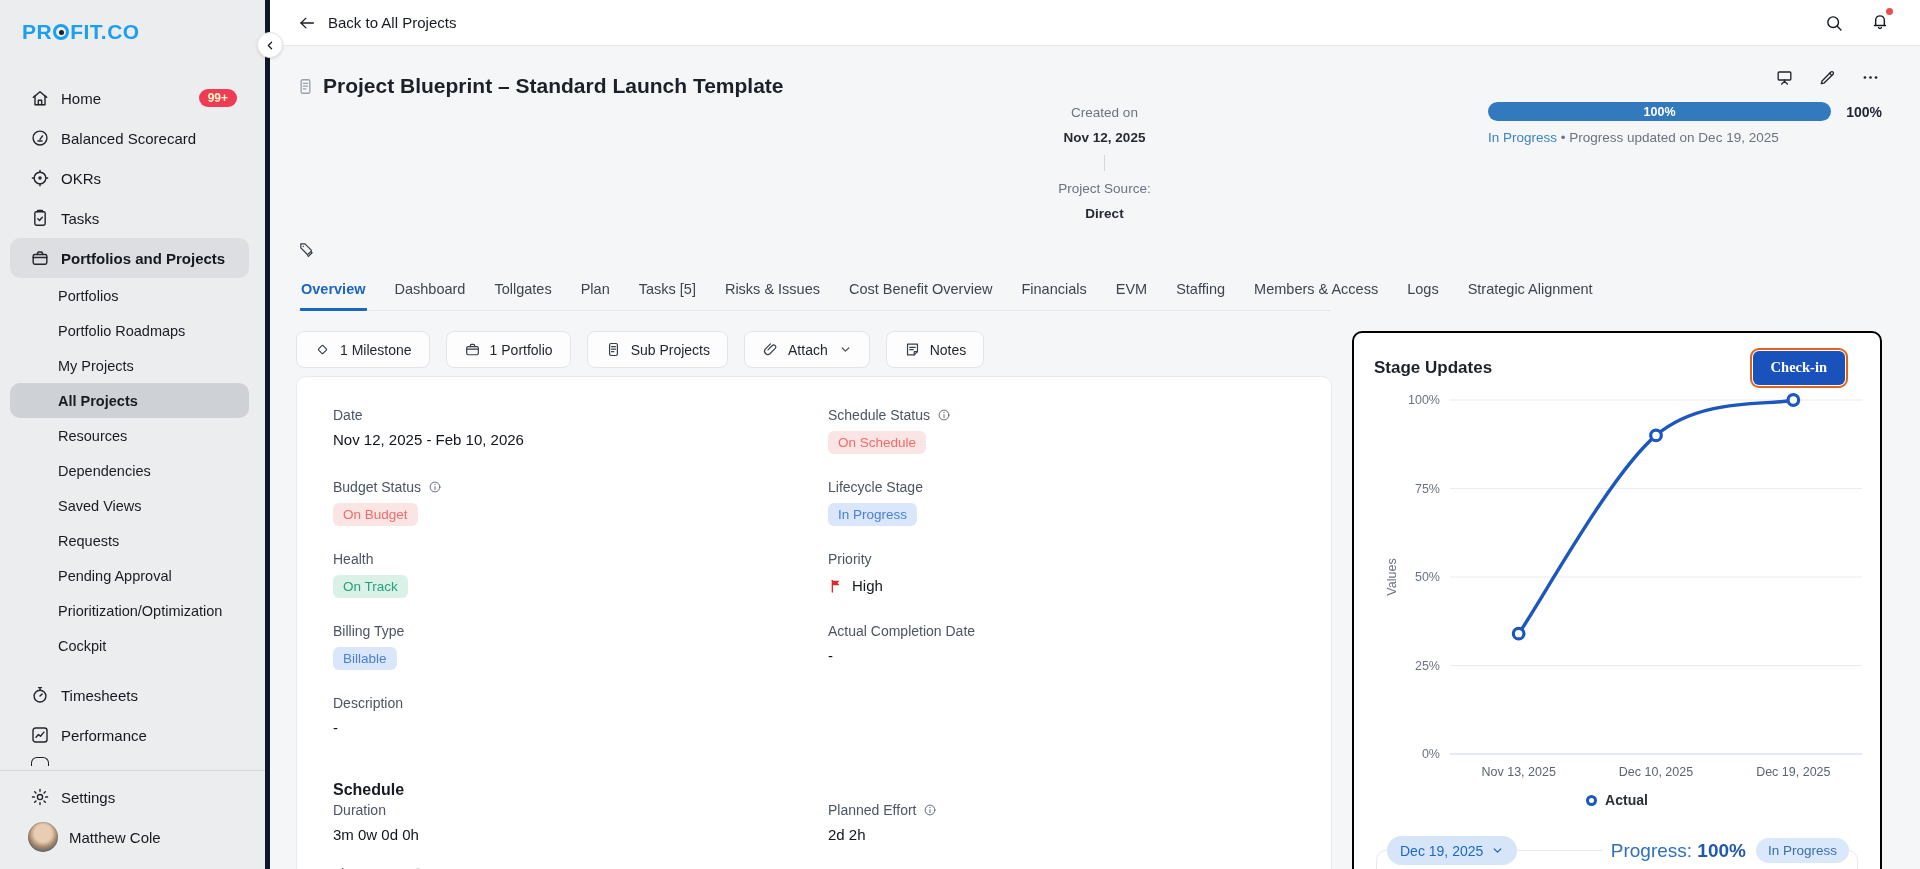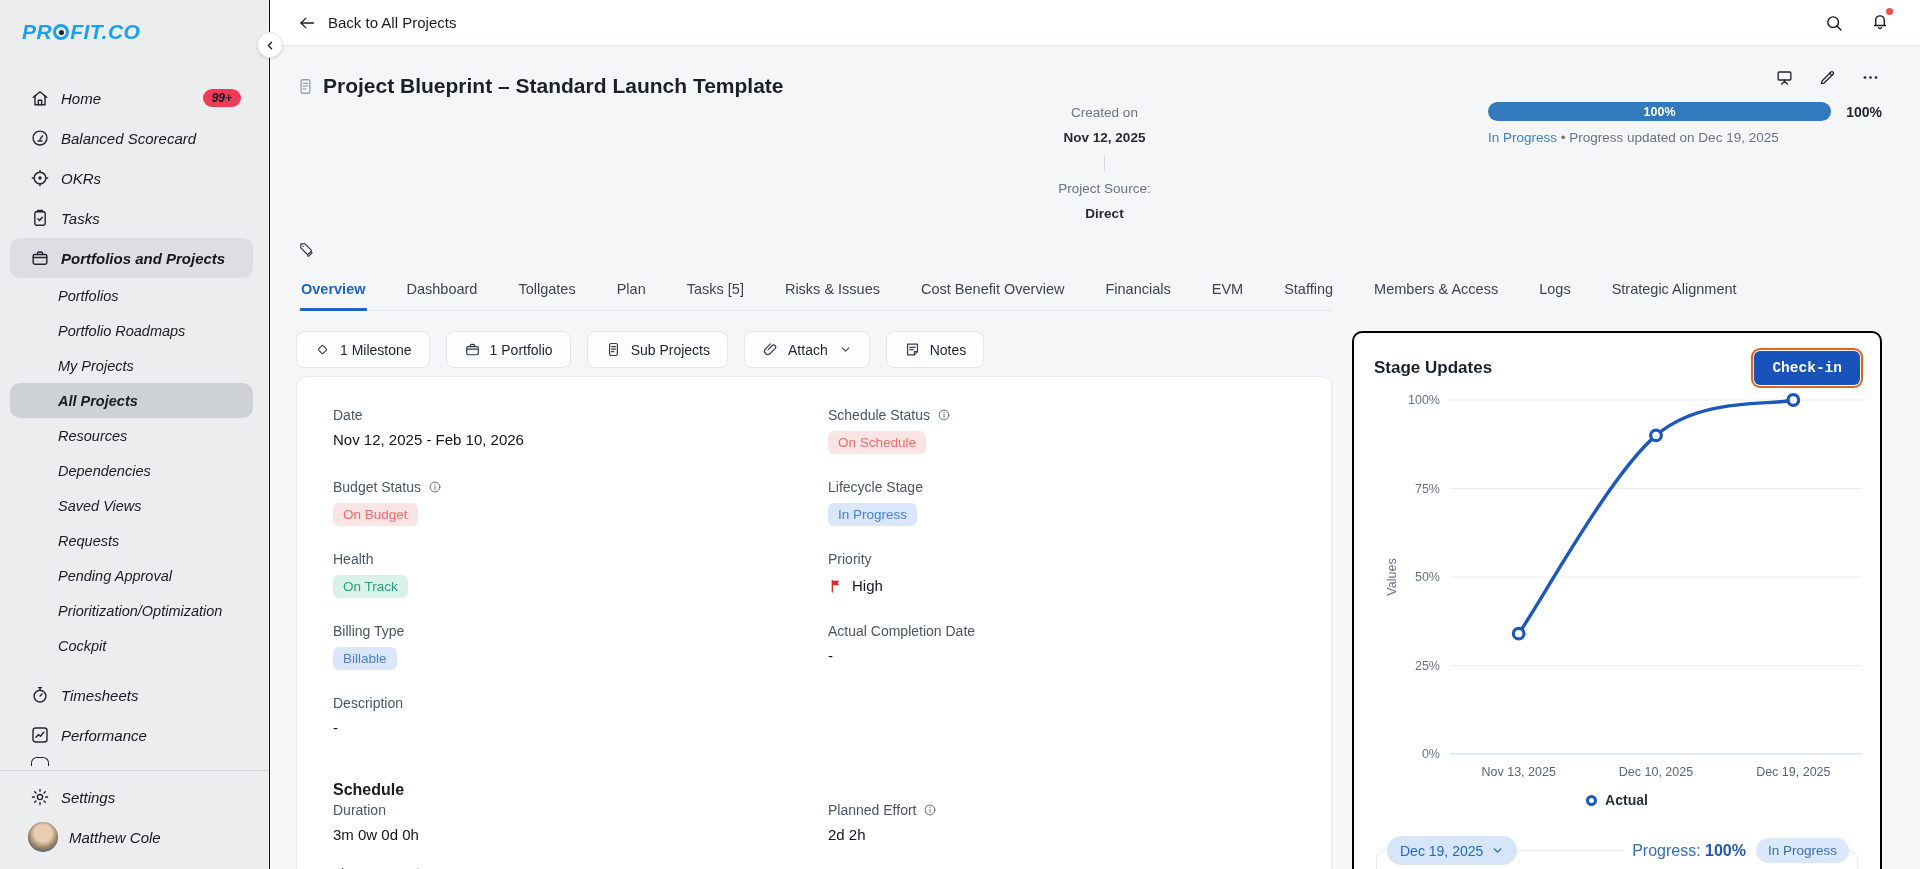--- a/index.html
+++ b/index.html
@@ -4,37 +4,37 @@
 <style>
   html,body{margin:0;padding:0;width:1920px;height:869px;overflow:hidden;
     font-family:"Liberation Sans",sans-serif;background:#f5f6f8;color:#15181f;}
   *{box-sizing:border-box;}
   .icn{display:inline-flex;align-items:center;justify-content:center;flex:none;}
   .icn svg{width:100%;height:100%;display:block;}
 
   
   #app{display:flex;width:1920px;height:869px;}
   
-  #sidebar{width:270px;height:869px;background:#ecedef;border-right:1px solid #0f172a;
-    display:flex;flex-direction:column;position:relative;flex:none;font-style:italic;}
+  #sidebar{width:270px;height:869px;background:#ecedef;border-right:5px solid #0f172a;
+    display:flex;flex-direction:column;position:relative;flex:none;}
   #logo{padding:20px 0 0 22px;font-size:21px;font-weight:800;color:#1b9ff1;
     letter-spacing:.5px;display:flex;align-items:center;}
   #logo .o-target{width:16px;height:16px;border-radius:50%;border:3px solid #1b9ff1;
     margin:0 1px;position:relative;}
   #logo .o-target::after{content:"";position:absolute;left:50%;top:50%;width:5px;height:5px;
     margin:-2.5px 0 0 -2.5px;border-radius:50%;background:#17212d;}
   #side-nav{margin-top:34px;flex:none;}
   .side-item{display:flex;align-items:center;height:40px;margin:0 16px 0 10px;
     padding-left:20px;border-radius:10px;font-size:15px;color:#15181f;cursor:pointer;gap:11px;}
   .side-item .icn{width:20px;height:20px;color:#23262d;}
   .side-item.active{background:#dcdee2;font-weight:600;}
   .side-sub{display:flex;align-items:center;height:35px;margin:0 16px 0 10px;
     padding-left:48px;border-radius:10px;font-size:14.5px;color:#191c22;cursor:pointer;}
   .side-sub.active{background:#ced1d6;font-weight:700;}
-  .nbadge{margin-left:auto;margin-right:12px;background:#ef3b55;color:#0f172a;font-size:12px;
+  .nbadge{margin-left:auto;margin-right:12px;background:#ef3b55;color:#fef9c3;font-size:12px;
     font-weight:700;border-radius:11px;padding:3px 9px;line-height:1;}
   .cut-icon{width:18px;height:9px;border:1.8px solid #1d2026;border-bottom:none;
     border-radius:6px 6px 0 0;margin:2px 0 0 31px;}
   .side-divider{border-top:1px solid #d5d7da;margin:4px 0 6px 0;}
   #user-row .avatar{margin-left:-2px;}
   .avatar{width:30px;height:30px;border-radius:50%;flex:none;
     background:radial-gradient(circle at 50% 38%, #e8cdb2 0 36%, #9c8268 60%, #5d6672 78%, #495261 100%);
     box-shadow:inset 0 0 0 1px rgba(0,0,0,.08);}
   .avatar.sm{width:26px;height:26px;}
 
@@ -73,21 +73,21 @@
   #action-icons{display:flex;justify-content:flex-end;gap:24px;margin-right:2px;}
   #action-icons .icn{width:19px;height:19px;color:#20242c;cursor:pointer;}
   #progress-row{display:flex;align-items:center;gap:15px;margin-top:15px;}
   #progress-bar{flex:1;height:19px;border-radius:10px;background:#3279be;color:#fff;
     display:flex;align-items:center;justify-content:center;font-size:12.5px;font-weight:700;}
   #progress-pct{font-size:14px;font-weight:700;color:#1f2430;}
   #status-line{margin-top:9px;font-size:13.5px;color:#6b7280;}
   #status-line .st{color:#3d82c8;}
 
   
-  #tabs{margin-top:17px;width:1035px;border-bottom:1px solid #e4e6e9;display:flex;gap:39px;
+  #tabs{margin-top:17px;width:1035px;border-bottom:1px solid #e4e6e9;display:flex;gap:27px;
     padding-left:4px;}
   .tab{font-size:14.5px;color:#3e4550;padding:2px 1px 11px 1px;cursor:pointer;white-space:nowrap;
     border-bottom:3px solid transparent;margin-bottom:-1px;border-radius:1px;}
   .tab.active{color:#1a66c2;font-weight:700;border-bottom-color:#1a66c2;}
 
   
   #body-row{display:flex;gap:20px;margin-top:20px;align-items:flex-start;}
   #left-col{width:1036px;flex:none;}
   #toolbar{display:flex;gap:16px;}
   .tbtn{display:flex;align-items:center;gap:9px;height:37px;padding:0 17px;background:#fdfdfd;
@@ -114,36 +114,36 @@
   #schedule-heading{margin-top:14px;font-size:16px;font-weight:700;color:#161b22;}
   #schedule-grid{display:flex;margin-top:3px;}
   #schedule-grid .field{height:64px;}
 
   
   #stage-card{width:530px;flex:none;background:#fff;border:2px solid #000000;border-radius:10px;
     height:616px;padding:16px 20px 0 20px;position:relative;overflow:hidden;}
   #stage-head{display:flex;align-items:center;justify-content:space-between;height:37px;}
   #stage-title{font-size:17px;font-weight:600;color:#1c212a;}
   #checkin-btn{background:#1952ba;color:#fff;border:none;border-radius:6px;height:34px;
-    padding:0 18px;font-size:14.5px;font-weight:600;cursor:pointer;font-family:Liberation Mono, monospace;
-    box-shadow:0 0 0 1px #fff,0 0 0 3px #e2611c;margin-right:0;}
+    padding:0 18px;font-size:14.5px;font-weight:600;cursor:pointer;font-family:Liberation Serif, serif;
+    box-shadow:0 0 0 1px #fff,0 0 0 3px #e2611c;margin-right:15px;}
   #chart-host{margin-top:0;}
   #chart-legend{display:flex;align-items:center;justify-content:center;gap:8px;margin-top:2px;
     font-size:14px;font-weight:600;color:#2a2f38;}
   .legend-dot{width:11px;height:11px;border-radius:50%;border:3.5px solid #1c57be;background:#fff;}
   #entry-box{margin:42px 2px 0 2px;height:170px;border:1px solid #e7e9ed;border-radius:10px;
     position:relative;}
   #entry-head{position:absolute;top:-15px;left:10px;right:8px;display:flex;align-items:center;
     justify-content:space-between;}
   #date-pill{display:flex;align-items:center;gap:8px;background:#d6e5f7;color:#1f69c5;
     border:none;border-radius:15px;height:29px;padding:0 13px;font-size:14px;font-weight:500;
     cursor:pointer;font-family:inherit;}
   #date-pill .icn{width:13px;height:13px;}
   #entry-right{display:flex;align-items:center;gap:10px;background:#fff;padding:0 0 0 8px;}
-  #entry-progress{font-size:16px;color:#2e6fc0;}
+  #entry-progress{font-size:19px;color:#2e6fc0;}
   #entry-progress b{font-weight:700;color:#2059ae;}
   #entry-status{background:#d9e8fa;color:#3f6daa;border-radius:13px;padding:5px 12px;
     font-size:13.5px;}
   #entry-user-row{display:flex;align-items:center;gap:11px;padding:30px 14px 0 14px;}
   #entry-user{font-size:15px;color:#333a45;}
   #history-btn{margin-left:auto;width:32px;height:30px;border:1px solid #dcdfe4;border-radius:8px;
     background:#fff;display:flex;align-items:center;justify-content:center;cursor:pointer;}
   #history-btn .icn{width:16px;height:16px;color:#444b57;}
   #entry-teaser{position:absolute;top:76px;left:8px;right:8px;height:18px;background:#e9f2fc;
     border-radius:3px;display:flex;align-items:center;gap:60px;padding:0 30px;}

